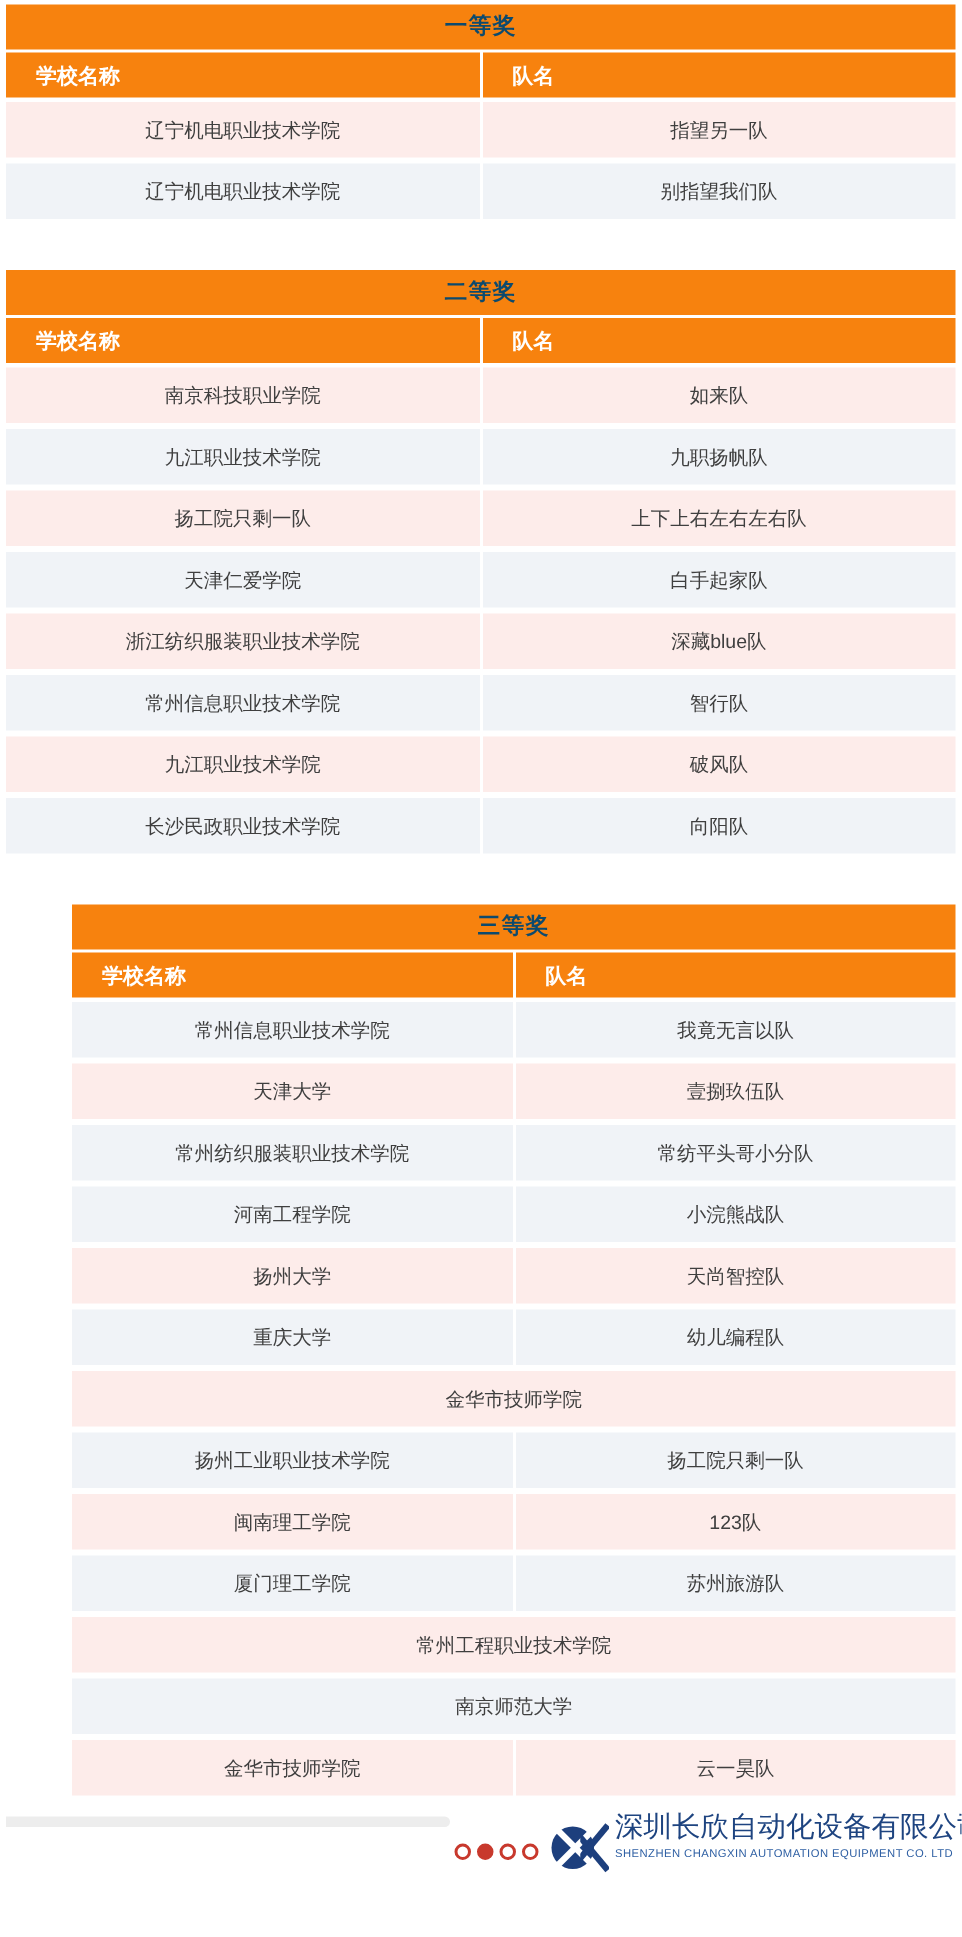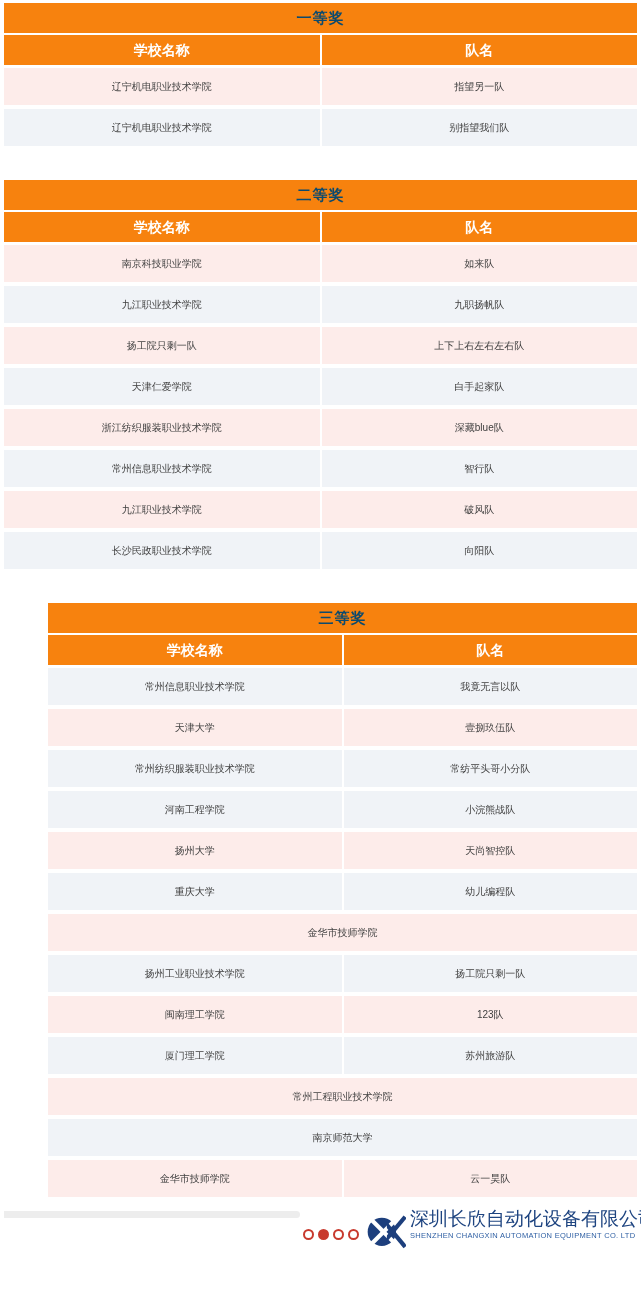--- a/index.html
+++ b/index.html
@@ -16,26 +16,26 @@
   .prize-table{margin-bottom:34px;}
   .prize-table:last-of-type{margin-bottom:0;margin-left:44px;}
   .tbl-title{
     height:30px; line-height:30px; background:var(--orange); color:#0c4a6e;
     text-align:center; font-size:15px; font-weight:bold; letter-spacing:1px;
     margin-bottom:2px;
   }
   .tbl-head{display:flex; gap:2px; margin-bottom:3px;}
   .tbl-head .cell{
     flex:1; height:30px; line-height:30px; background:var(--orange);
-    color:#fff; text-align:center; font-size:14px; font-weight:bold;
+    color:#fff; font-size:14px; font-weight:bold;padding-left:20px;
   }
   .tbl-row{display:flex; gap:2px; margin-bottom:4px;}
   .tbl-row .cell{
     flex:1; height:37px; line-height:37px; text-align:center;
-    font-size:10px; color:var(--rowtext);
+    font-size:13px; color:var(--rowtext);
     white-space:nowrap; overflow:hidden;
   }
   .tbl-row.pink .cell{background:var(--pink);}
   .tbl-row.blue .cell{background:var(--blue);}
   .footer{position:relative; height:50px; margin-top:8px;}
   .footer-strip{
     position:absolute; left:0; top:6px; width:296px; height:7px;
     background:#EDEDED; border-radius:0 4px 4px 0;
   }
   .dots{position:absolute; left:299px; top:24px; display:flex; gap:4px;}

